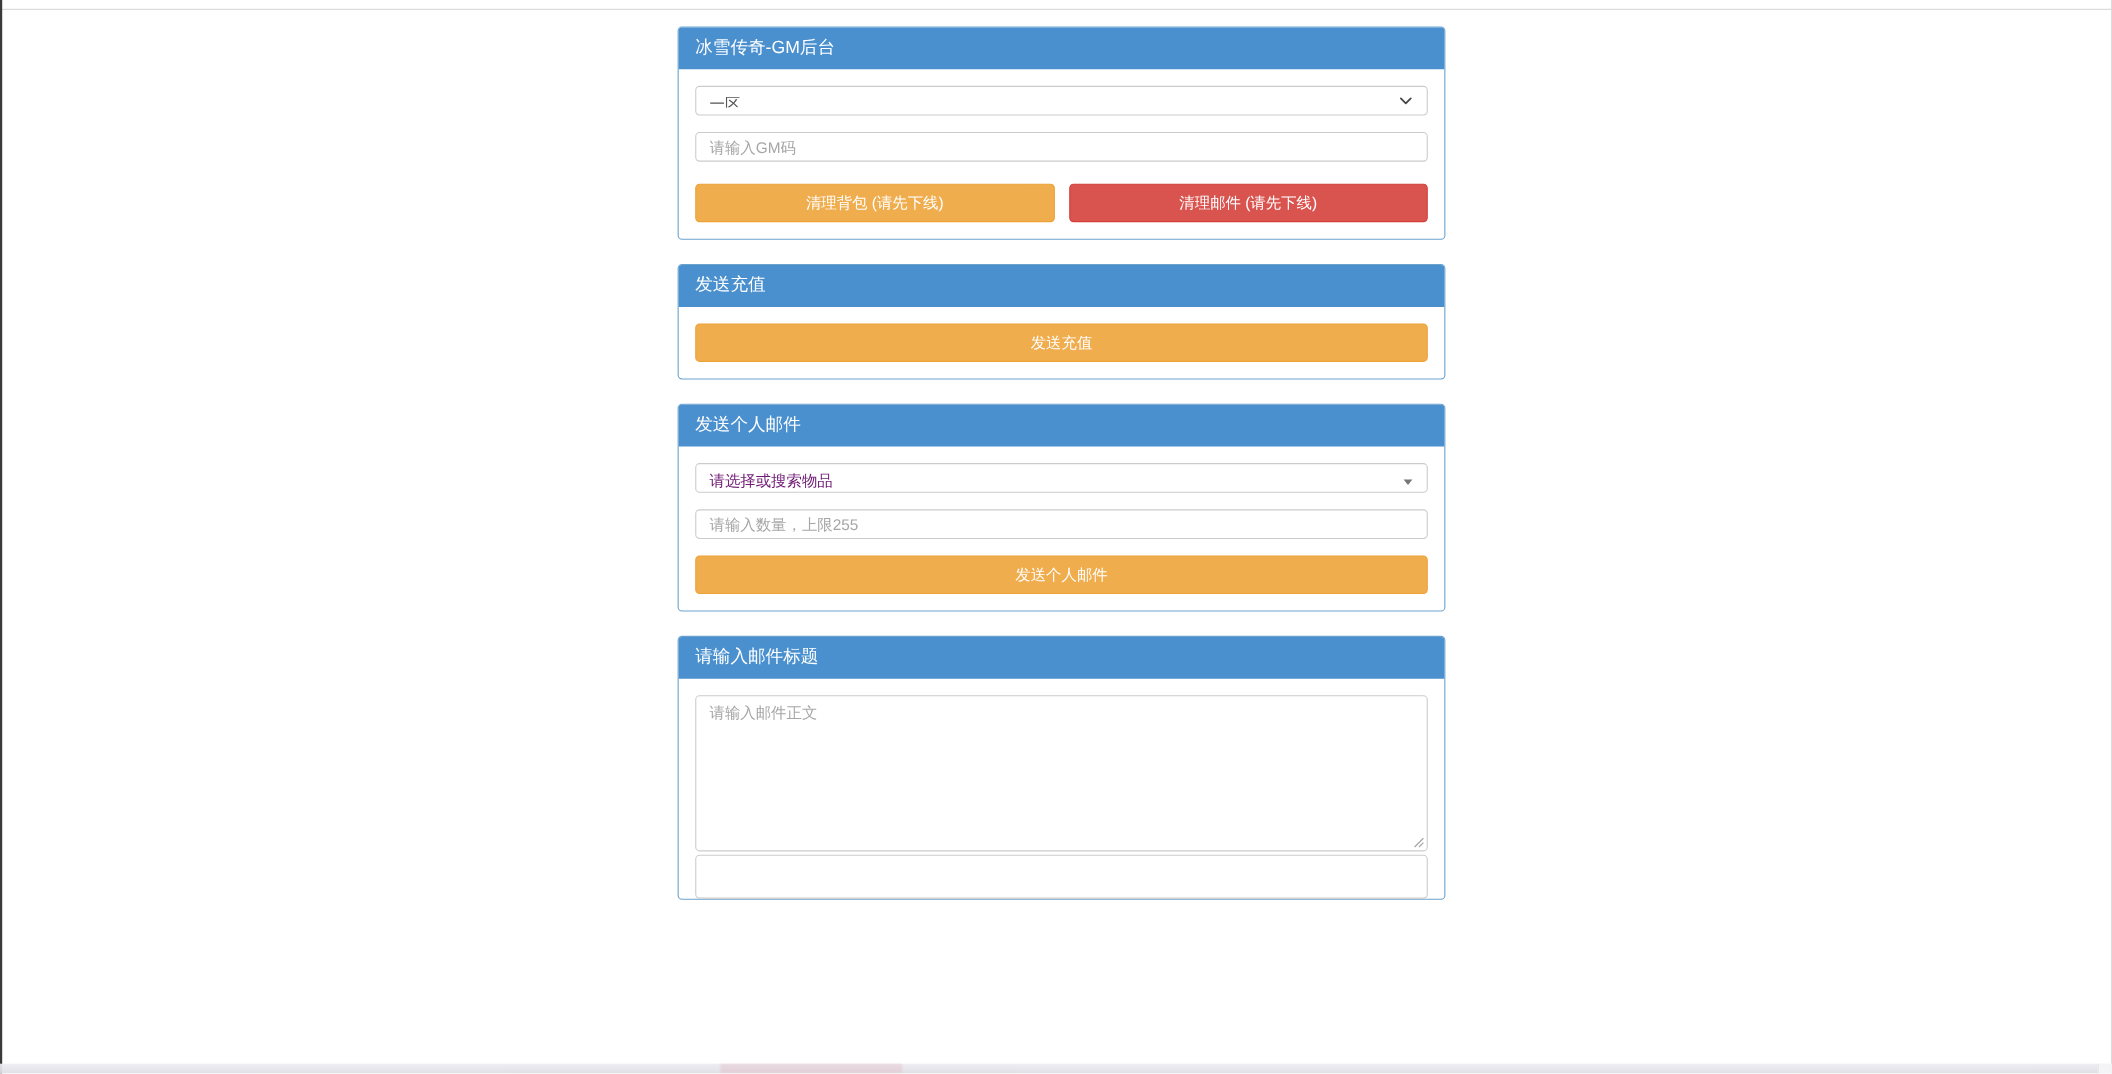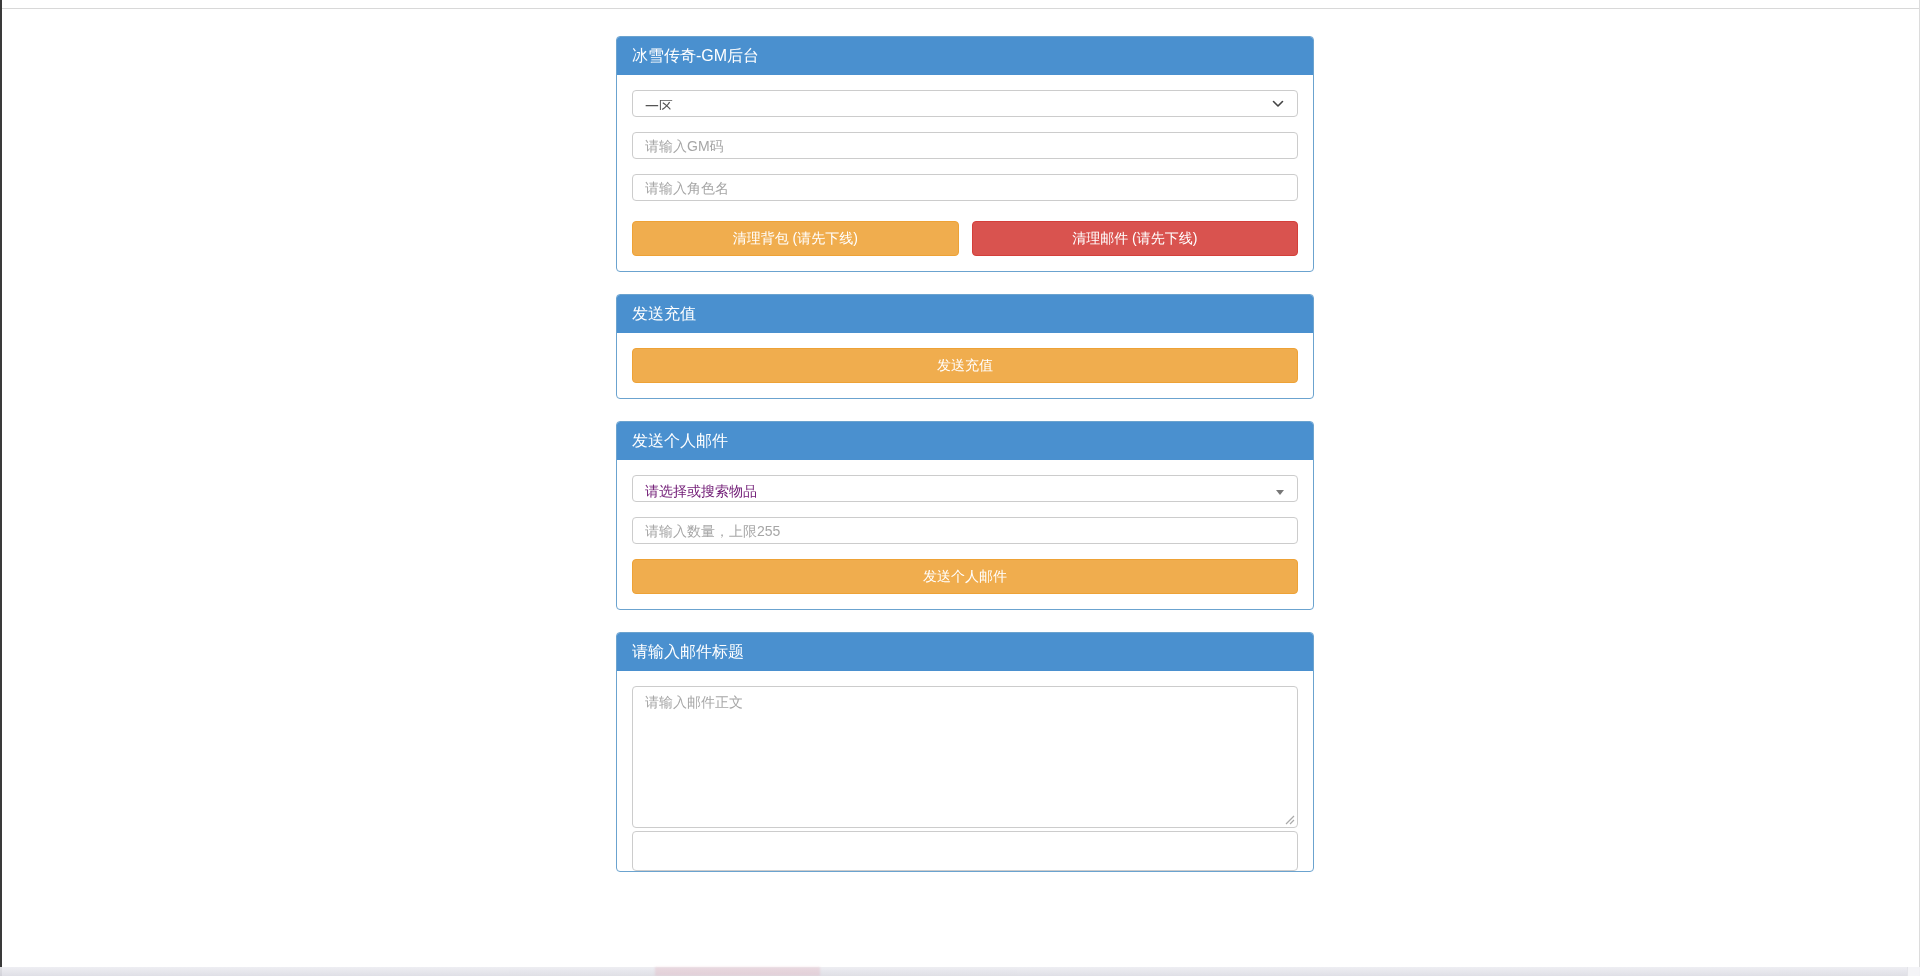--- a/index.html
+++ b/index.html
@@ -15,21 +15,21 @@
   body{
     background:#ffffff;
     font-family:"Liberation Sans","DejaVu Sans",sans-serif;
     position:relative;
   }
   
   .top-line{position:absolute;top:8px;left:0;width:1920px;height:1px;background:#d8d8d8;}
   .left-line{position:absolute;top:0;left:0;width:2px;height:976px;background:#3a3a3a;}
   .right-line{position:absolute;top:0;right:0;width:1px;height:976px;background:#dcdcdc;}
 
-  .wrap{margin-left:616px;width:698px;padding-top:36px;}
+  .wrap{margin-left:616px;width:698px;padding-top:24px;}
 
   .panel{
     background:#fff;
     border:1px solid var(--panel-border);
     border-radius:4px;
     margin-bottom:22px;
   }
   .panel:last-child{margin-bottom:0;}
   .panel-heading{
     background:var(--accent);
@@ -133,23 +133,20 @@
         <select class="form-control">
           <option>一区</option>
         </select>
         <svg class="chev" width="12" height="8" viewBox="0 0 12 8">
             <path d="M1.5 1.5 L6 6 L10.5 1.5" fill="none" stroke="#444" stroke-width="1.6" stroke-linecap="round" stroke-linejoin="round"></path>
           </svg>
       </div>
       <div class="form-group">
         <input type="text" class="form-control" placeholder="请输入GM码" style="">
       </div>
-      <div class="form-group">
-        <input type="text" class="form-control" placeholder="请输入角色名" style="">
-      </div>
       <div class="btn-row">
         <button class="btn btn-warning">清理背包 (请先下线)</button>
         <button class="btn btn-danger">清理邮件 (请先下线)</button>
       </div>
     </div>
   </section>
 
   <section class="panel">
     <div class="panel-heading">发送充值</div>
     <div class="panel-body">

